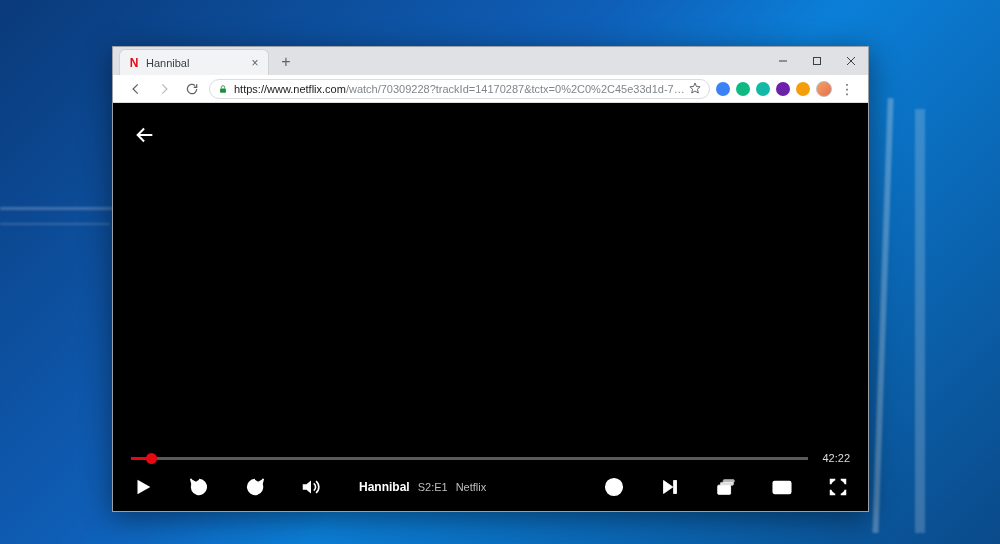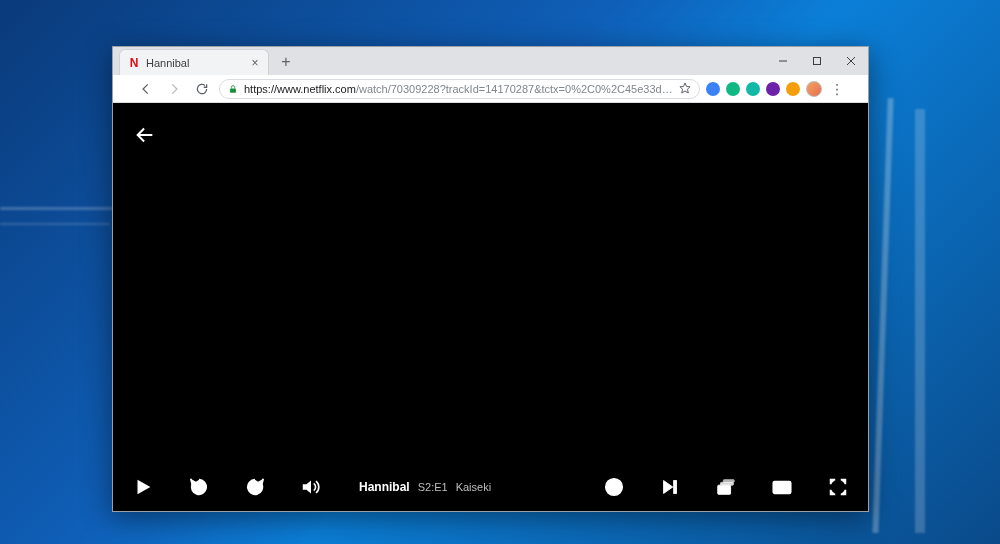--- a/index.html
+++ b/index.html
@@ -29,21 +29,21 @@
   }
   .tab .favicon { width: 12px; height: 12px; margin-right: 6px; display:flex;align-items:center;justify-content:center;}
   .tab .favicon-n { color:#e50914; font-weight:900; font-size:12px; font-family: Arial; }
   .tab .tab-close { position:absolute; right:6px; top:6px; width:14px;height:14px; display:flex;align-items:center;justify-content:center; font-size:12px; color:#5f6368; border-radius:50%; }
   .newtab { width:22px;height:22px; margin-left:6px; margin-bottom:2px; display:flex;align-items:center;justify-content:center; color:#5f6368; font-size:16px; border-radius:50%; }
   .win-controls { position:absolute; right:0; top:0; height:28px; display:flex; }
   .win-btn { width:34px; display:flex; align-items:center; justify-content:center; color:#3c4043; }
   .win-btn svg { width:10px; height:10px; }
 
   
-  .addrbar { height: 28px; background:#fff; border-bottom:1px solid #dadce0; display:flex; align-items:center; padding:0 22px; gap:6px; }
+  .addrbar { height: 28px; background:#fff; border-bottom:1px solid #dadce0; display:flex; align-items:center; padding:0 12px; gap:6px; }
   .nav-icon { width:22px; height:22px; display:flex; align-items:center; justify-content:center; color:#5f6368; border-radius:50%; }
   .nav-icon.disabled { color:#b9bcc0; }
   .omni { flex:1; height:20px; border:1px solid #dadce0; border-radius:10px; display:flex; align-items:center; padding:0 8px; font-size:11px; color:#202124; overflow:hidden; }
   .lock { color:#1a8f3c; margin-right:6px; display:flex; }
   .url-host { color:#202124; }
   .url-rest { color:#80868b; white-space:nowrap; overflow:hidden; text-overflow:ellipsis; }
   .star { color:#5f6368; margin-left:4px; }
   .ext { display:flex; gap:6px; align-items:center; }
   .ext-dot { width:14px; height:14px; border-radius:50%; }
   .avatar { width:16px;height:16px;border-radius:50%; background:linear-gradient(135deg,#f4a261,#e76f51); border:1px solid #bbb;}
@@ -154,20 +154,28 @@
 
     <div class="viewport">
       <div class="back-arrow">
         <svg viewBox="0 0 24 24">
             <line x1="4" y1="12" x2="20" y2="12"></line>
             <polyline points="11 5 4 12 11 19"></polyline>
           </svg>
       </div>
 
       <div class="controls">
+        <div class="progress-row">
+          <div class="progress">
+            <div class="progress-track"></div>
+            <div class="progress-fill"></div>
+            <div class="progress-thumb"></div>
+          </div>
+          <div class="time">42:22</div>
+        </div>
 
         <div class="buttons-row">
           <div class="pbtn">
             <svg viewBox="0 0 24 24">
                 <polygon points="6 4 20 12 6 20" fill="#fff" stroke="none"></polygon>
               </svg>
           </div>
           <div class="pbtn">
             <svg viewBox="0 0 24 24" fill="none" stroke="#fff" stroke-width="1.8">
               <path d="M12 4a8 8 0 1 1-7.5 5"></path>
@@ -185,21 +193,21 @@
           <div class="pbtn">
             <svg viewBox="0 0 24 24" stroke="#fff" stroke-width="1.8" fill="#fff">
               <polygon points="3 9 7 9 12 5 12 19 7 15 3 15" stroke="none"></polygon>
               <path d="M15 8a5 5 0 0 1 0 8" fill="none"></path>
               <path d="M17.5 5.5a8.5 8.5 0 0 1 0 13" fill="none"></path>
             </svg>
           </div>
           <div class="title-block">
             <span class="title-show">Hannibal</span>
             <span class="title-meta">S2:E1</span>
-            <span class="title-meta">Kaiseki</span>
+            <span class="title-meta">Netflix</span>
           </div>
 
           <div class="spacer"></div>
 
           <div class="pbtn">
             <svg viewBox="0 0 24 24" fill="none" stroke="#fff" stroke-width="1.8">
                 <circle cx="12" cy="12" r="9"></circle>
                 <path d="M9.5 9.5a2.5 2.5 0 1 1 3.5 2.3c-.8.4-1 1-1 1.7"></path>
                 <circle cx="12" cy="17" r="0.8" fill="#fff" stroke="none"></circle>
               </svg>

